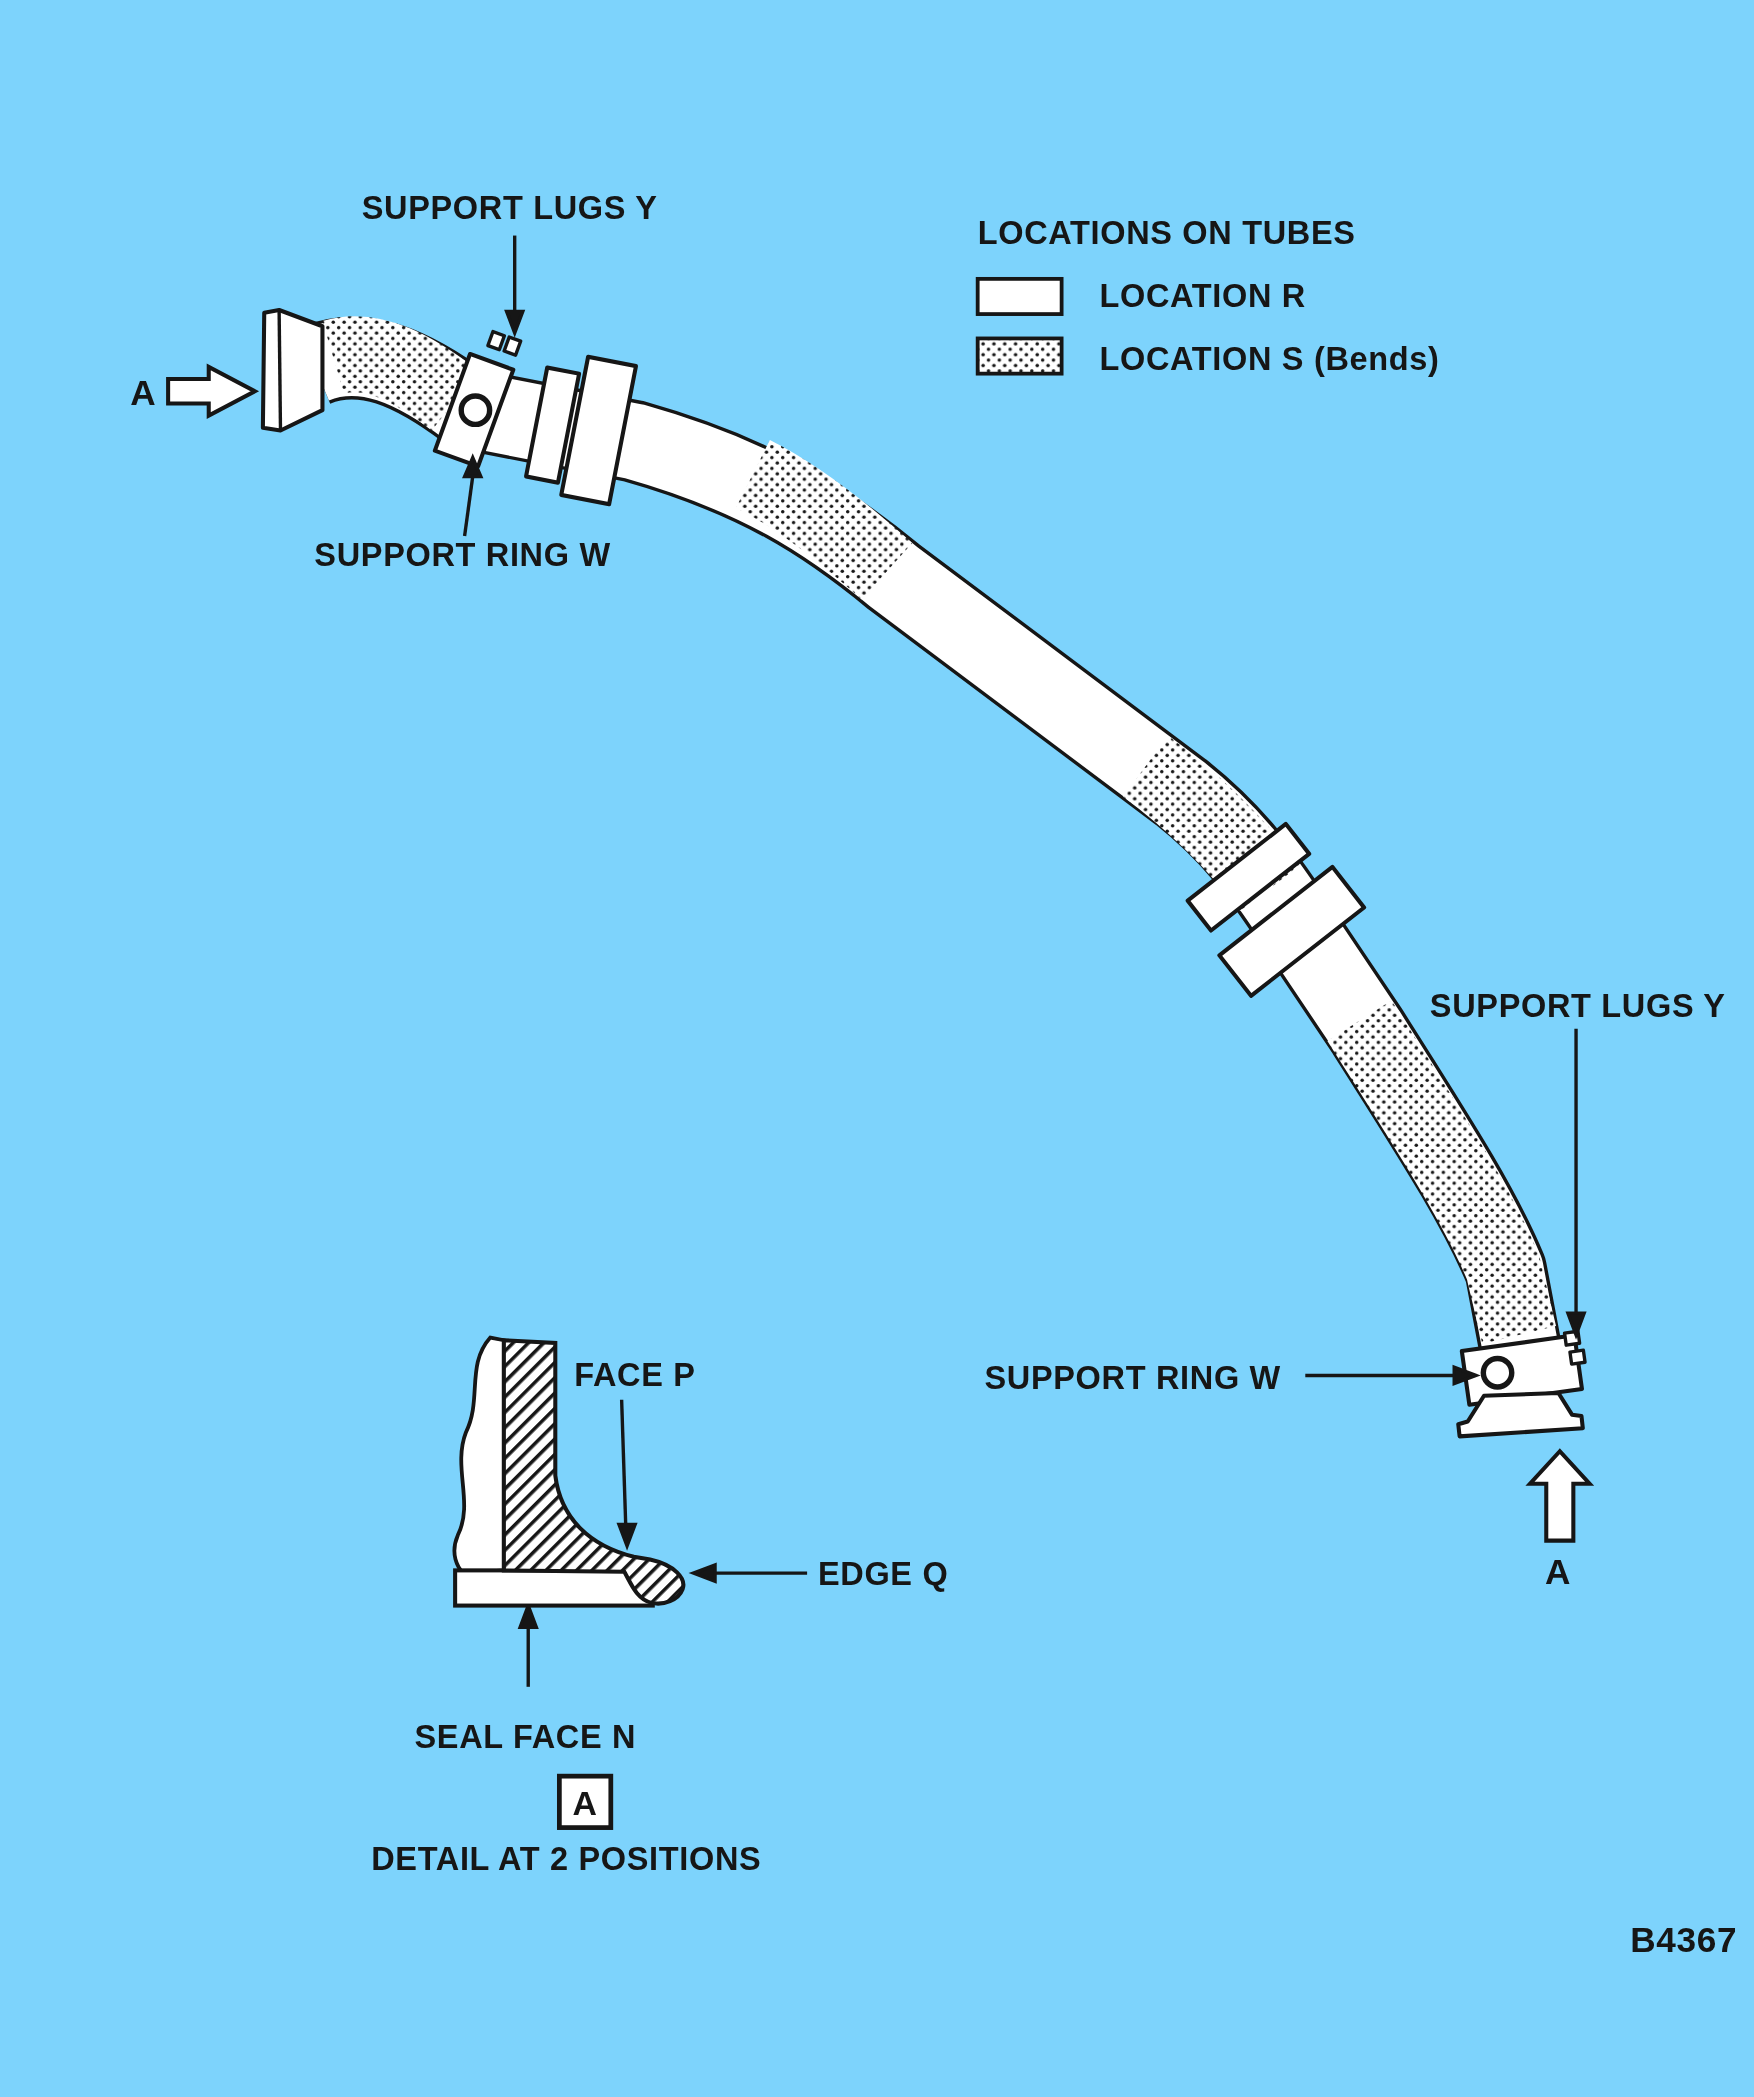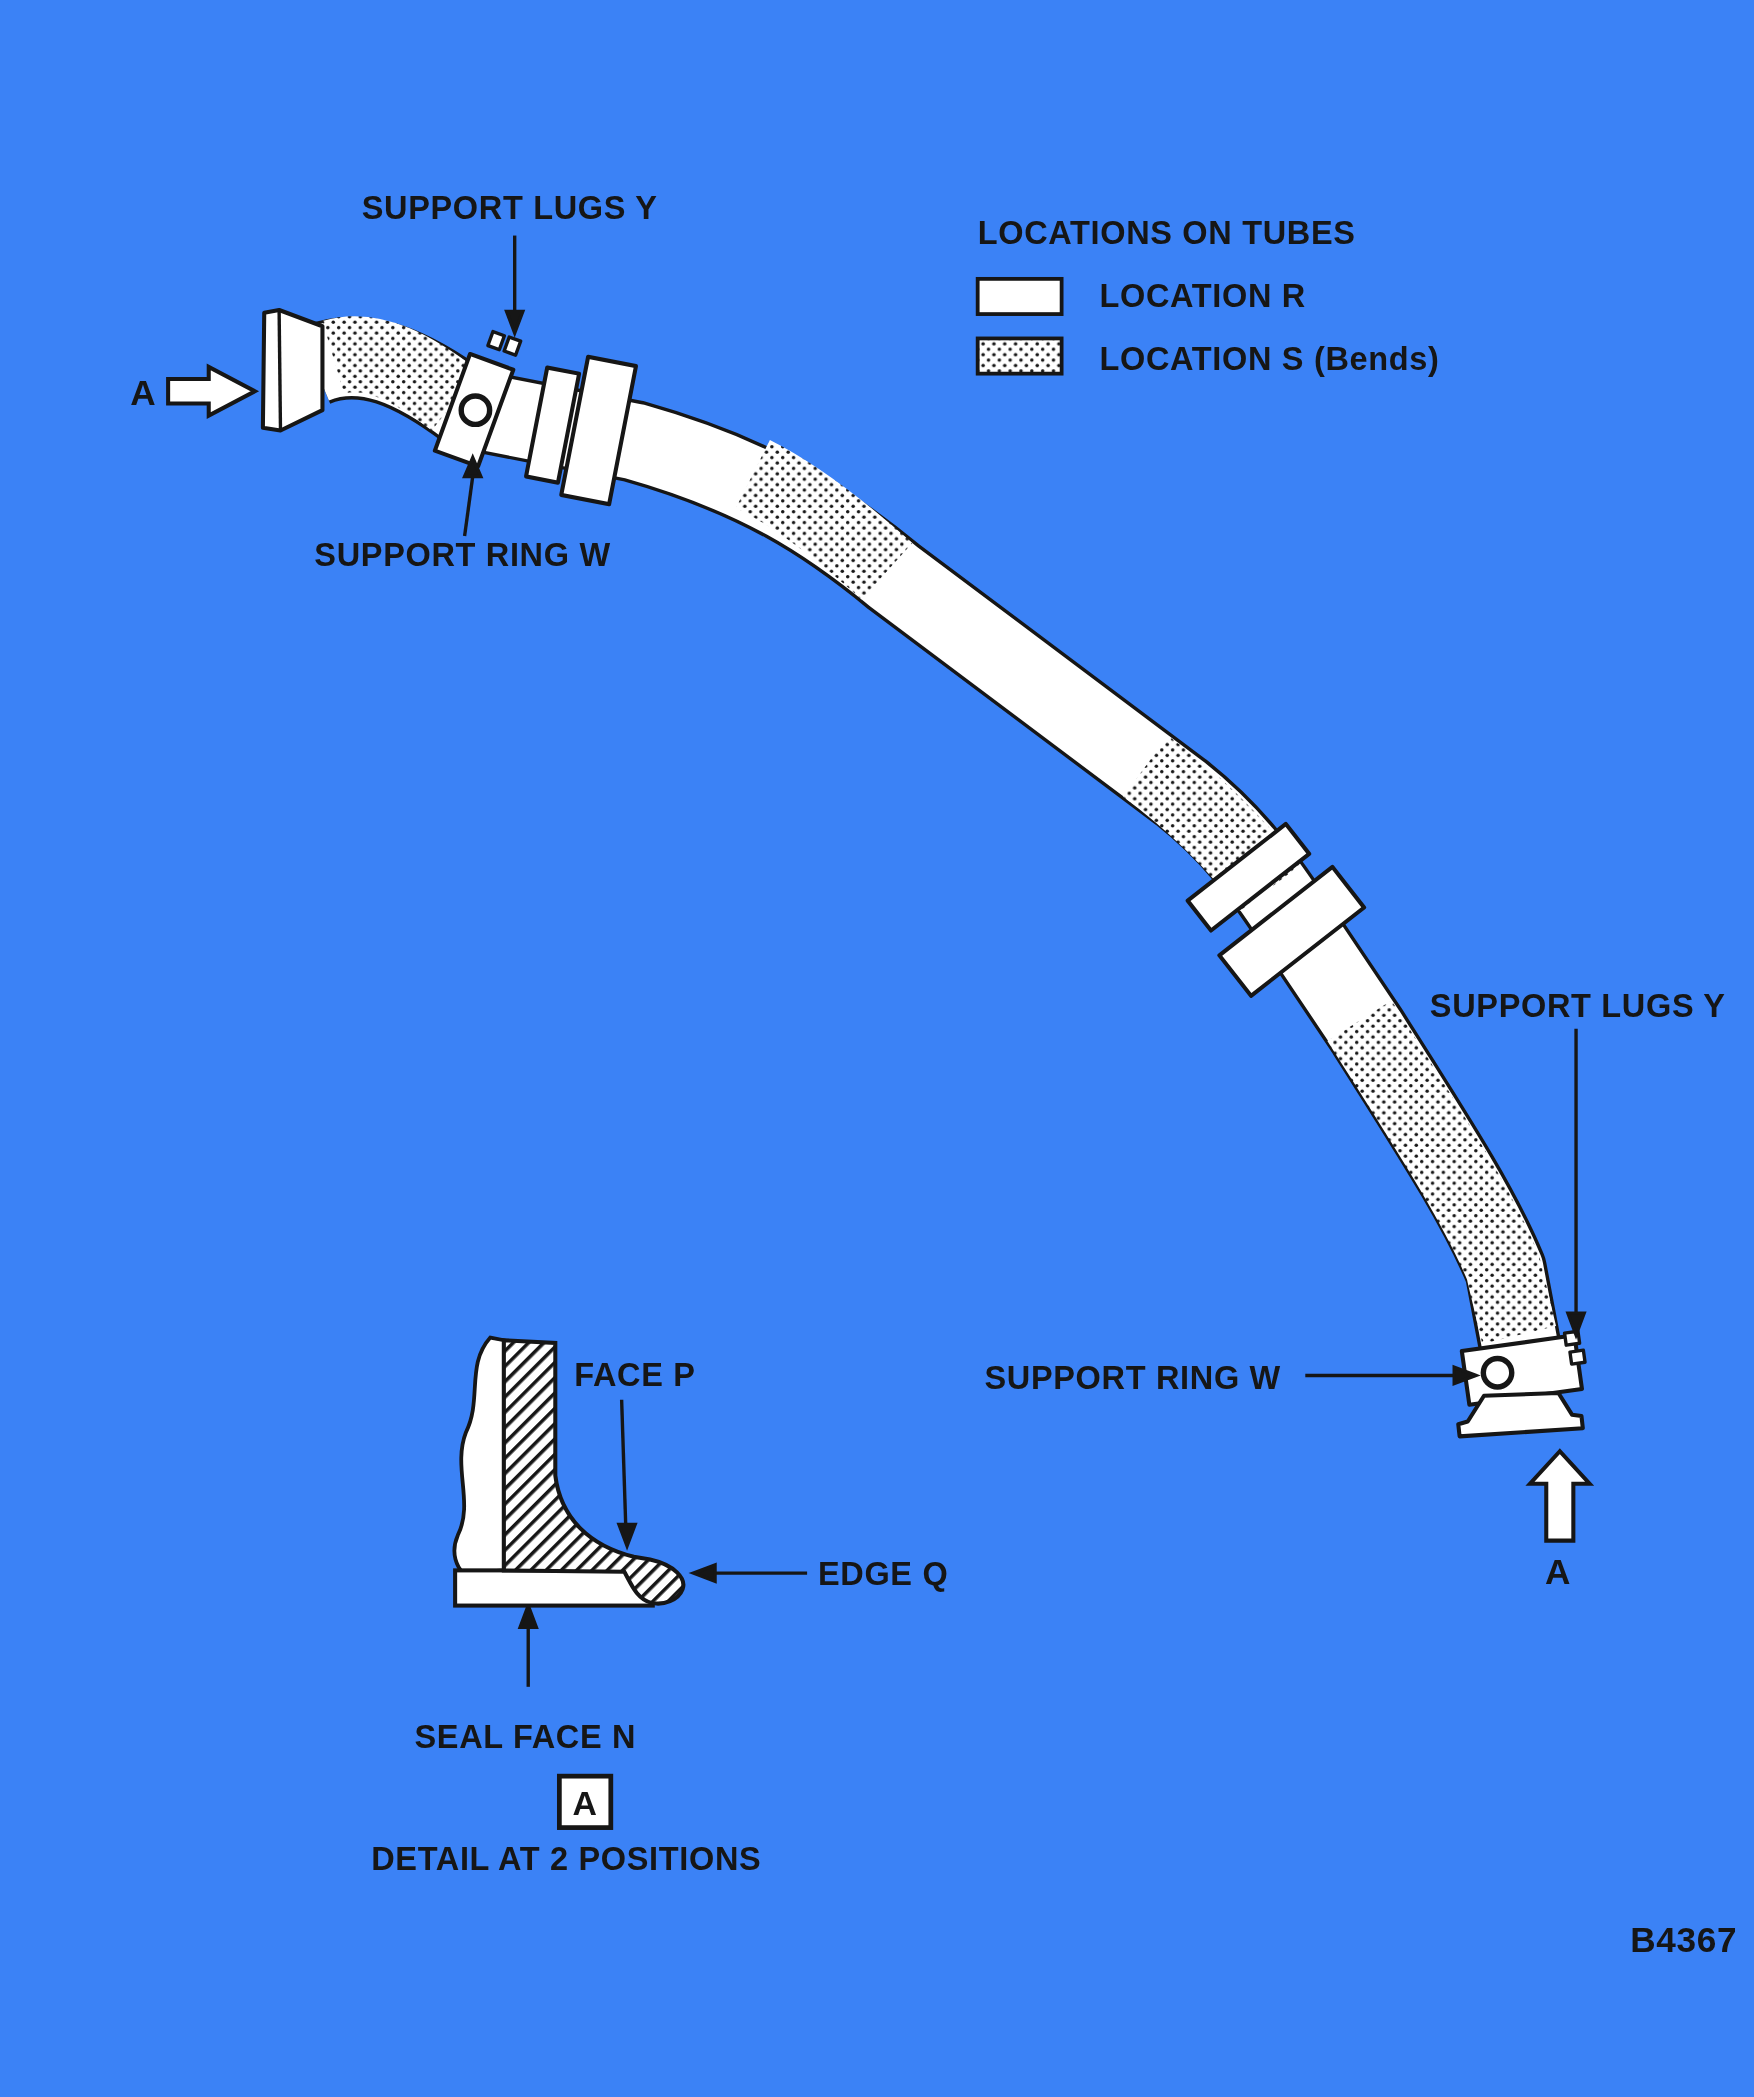--- a/index.html
+++ b/index.html
@@ -4,21 +4,21 @@
 <style>
   html, body {
     margin: 0;
     padding: 0;
     background: #ffffff;
   }
   .page {
     position: relative;
     width: 1755px;
     height: 2097px;
-    background: #3b82f6;
+    background: #7dd3fc;
     overflow: hidden;
   }
   svg {
     display: block;
     width: 1755px;
     height: 2097px;
   }
   text {
     font-family: "Liberation Sans", sans-serif;
     font-weight: 700;

